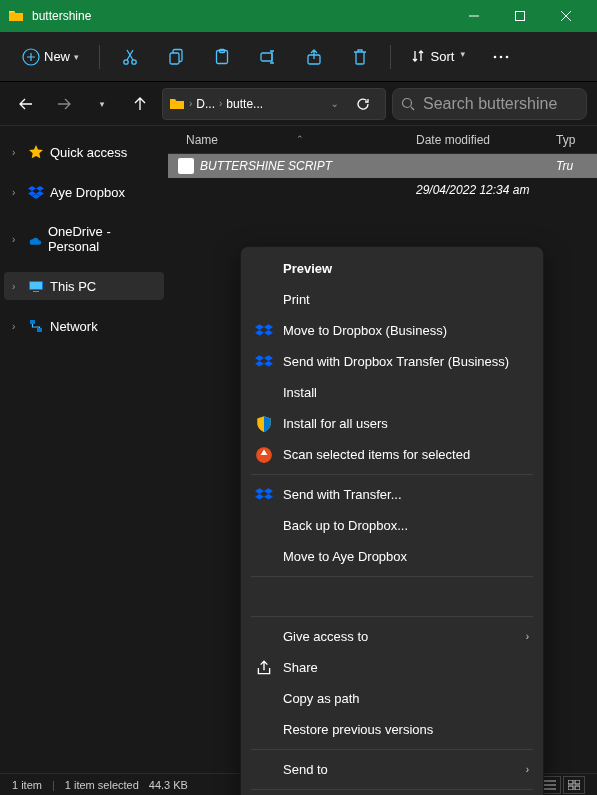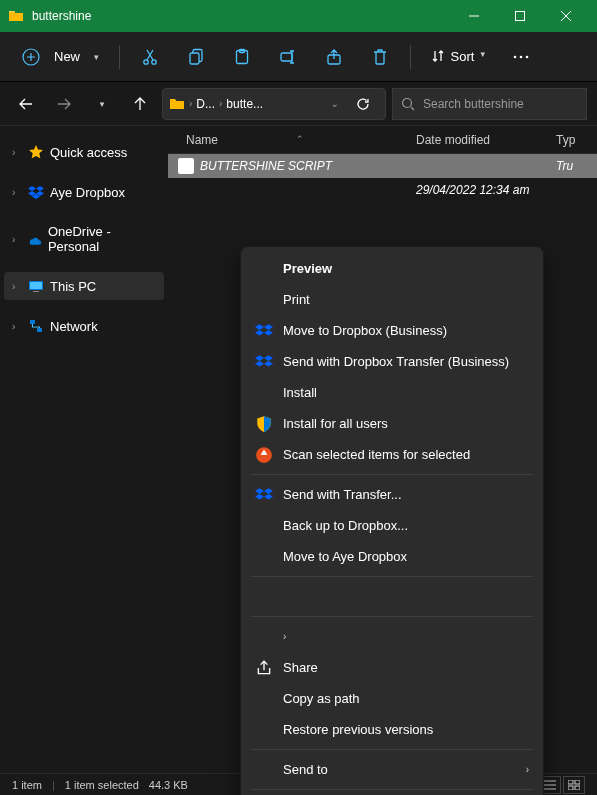--- a/index.html
+++ b/index.html
@@ -7,34 +7,34 @@
     
     
     .titlebar { height: 32px; background: #15803d; display: flex; align-items: center; padding: 0 8px; }
     .titlebar .title-icon { width: 16px; height: 16px; margin-right: 8px; }
     .titlebar .title-text { font-size: 12px; flex: 1; }
     .titlebar .win-controls { display: flex; }
     .titlebar .win-btn { width: 46px; height: 32px; display: flex; align-items: center; justify-content: center; }
     
     
     .toolbar { height: 50px; background: #202020; display: flex; align-items: center; padding: 0 12px; gap: 6px; border-bottom: 1px solid #000; }
-    .new-btn { display: flex; align-items: center; gap: 14px; padding: 6px 10px; border-radius: 4px; font-size: 13px; }
+    .new-btn { display: flex; align-items: center; gap: 4px; padding: 6px 10px; border-radius: 4px; font-size: 13px; }
     .new-btn .plus-circle { width: 18px; height: 18px; }
     .tool-icon { width: 40px; height: 40px; display: flex; align-items: center; justify-content: center; border-radius: 4px; }
     .tool-divider { width: 1px; height: 24px; background: #444; margin: 0 4px; }
     .sort-btn { display: flex; align-items: flex-start; gap: 6px; font-size: 13px; padding: 6px 10px; }
     .more-btn { display: flex; align-items: center; justify-content: center; width: 40px; height: 40px; }
     
     
     .navbar { height: 44px; background: #191919; display: flex; align-items: center; padding: 0 10px; gap: 6px; border-bottom: 1px solid #2a2a2a; }
     .nav-arrow { width: 32px; height: 32px; display: flex; align-items: center; justify-content: center; }
     .breadcrumb-box { flex: 1; height: 32px; background: #2c2c2c; border: 1px solid #3a3a3a; border-radius: 4px; display: flex; align-items: center; padding: 0 6px; gap: 4px; font-size: 12px; overflow: hidden; }
     .breadcrumb-box .chevron-small { font-size: 10px; color: #999; }
     .refresh-btn { width: 32px; height: 32px; display: flex; align-items: center; justify-content: center; margin-left: 4px; }
-    .search-box { width: 195px; height: 32px; background: #2c2c2c; border: 1px solid #3a3a3a; border-radius: 0; display: flex; align-items: center; padding: 0 8px; gap: 8px; font-size: 12px; color: #999; }
+    .search-box { width: 195px; height: 32px; background: #2c2c2c; border: 1px solid #3a3a3a; border-radius: 8px; display: flex; align-items: center; padding: 0 8px; gap: 8px; font-size: 16px; color: #999; }
     
     
     .main { display: flex; height: calc(795px - 32px - 50px - 44px - 22px); }
     .sidebar { width: 168px; background: #191919; padding: 12px 4px; font-size: 13px; }
     .sidebar-item { display: flex; align-items: center; gap: 6px; padding: 6px 8px; border-radius: 4px; }
     .sidebar-item.selected { background: #2d2d2d; }
     .sidebar-item .expand-chevron { width: 10px; color: #999; font-size: 10px; }
     .sidebar-item .item-icon { width: 16px; height: 16px; display: flex; align-items: center; justify-content: center; }
     .sidebar-spacer { height: 12px; }
     
@@ -374,20 +374,21 @@
       <span class="menu-icon"></span>
       <span class="menu-label">Move to Aye Dropbox</span>
     </div>
   <div class="menu-separator"></div>
   <div class="menu-item">
       <span class="menu-icon"></span>
     </div>
   <div class="menu-separator"></div>
   <div class="menu-item">
       <span class="menu-icon"></span>
+      <span class="menu-label">Give access to</span>
       <span class="submenu-arrow">›</span>
     </div>
   <div class="menu-item">
       <span class="menu-icon">
         <svg viewBox="0 0 16 16">
           <path fill="none" stroke="#fff" stroke-width="1.2" d="M3 8v5h10V8M8 10V2M5 5l3-3 3 3"></path>
         </svg>
       </span>
       <span class="menu-label">Share</span>
     </div>

